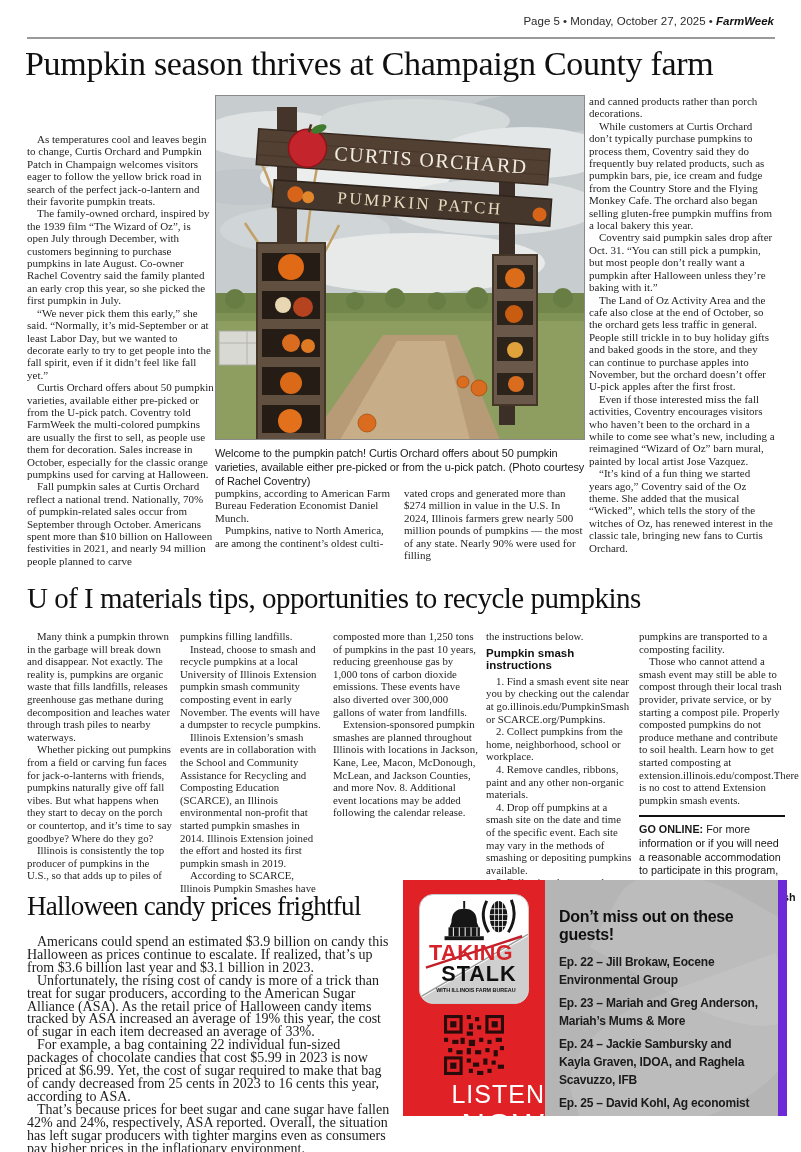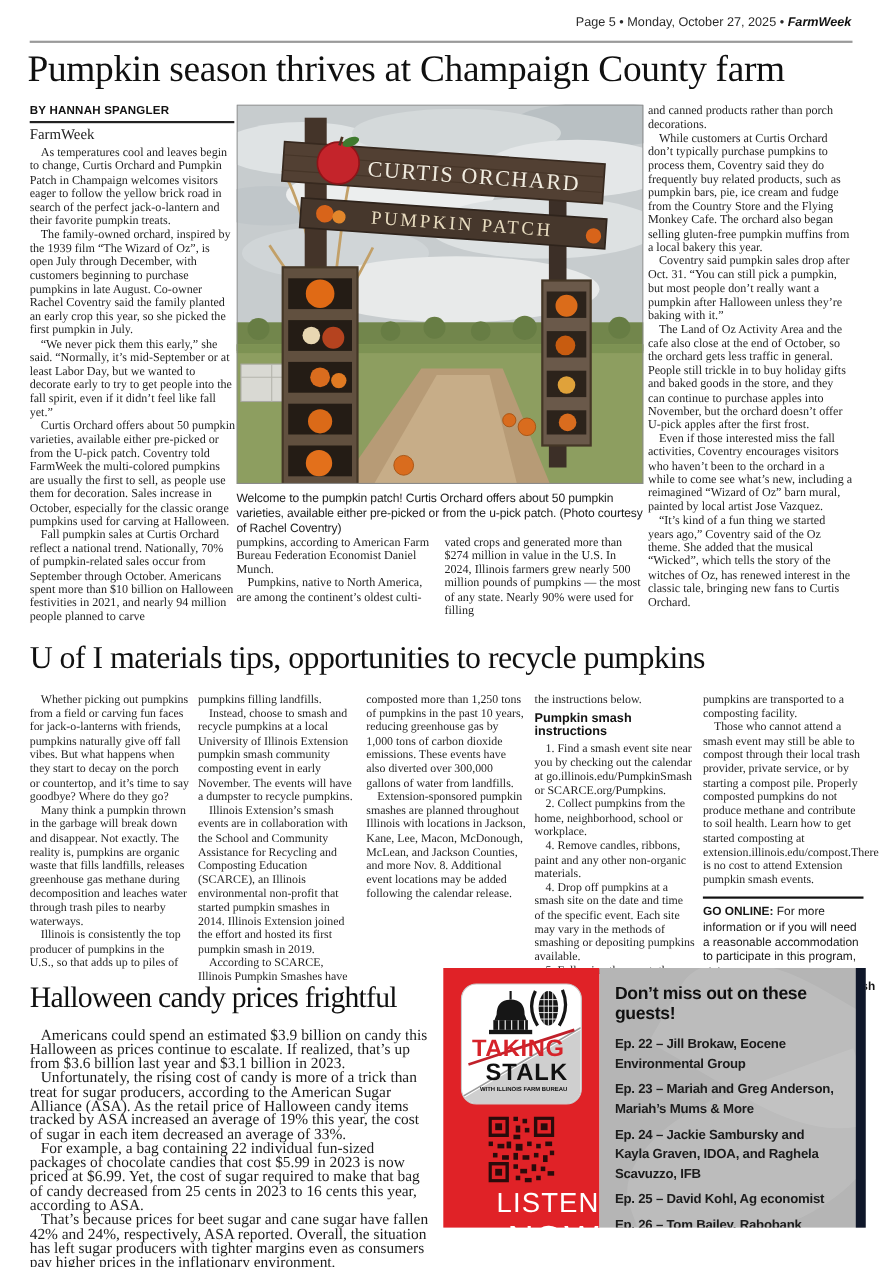--- a/index.html
+++ b/index.html
@@ -51,21 +51,21 @@
   
   .ad{position:absolute;top:880px;left:403px;width:384px;height:236px;display:flex;
       font-family:"Liberation Sans",sans-serif;}
   .ad-red{width:142px;background:#e02227;position:relative;flex-shrink:0;}
   .logo-box{width:108px;height:108px;background:#ffffff;border-radius:14px;margin:14px auto 0;
             overflow:hidden;border:1px solid #c9c9c9;}
   .qr{display:block;margin:11px auto 0;}
   .listen-wrap{margin-top:7px;text-align:right;color:#ffffff;font-weight:normal;line-height:1;}
   .listen-1{font-size:25px;letter-spacing:1px;}
   .listen-2{font-size:33px;letter-spacing:1px;margin-top:2px;}
-  .ad-gray{flex:1;background:#b5b5b5;border-right:9px solid #0f172a;padding:15px 14px 10px;
+  .ad-gray{flex:1;background:#b5b5b5;border-right:9px solid #6d28d9;padding:28px 14px 10px;
            position:relative;overflow:hidden;}
   .leaf{position:absolute;background:rgba(255,255,255,0.10);border-radius:50% 0 50% 0;}
   .leaf1{width:220px;height:120px;left:60px;top:10px;transform:rotate(30deg);}
   .leaf2{width:240px;height:130px;left:20px;top:110px;transform:rotate(-20deg);}
   .ad-content{position:relative;}
   .guests-title{font-size:16px;font-weight:bold;color:#101010;letter-spacing:-0.3px;margin-bottom:9px;}
   .episode{font-size:12px;font-weight:bold;line-height:18px;color:#1b1b1b;margin-bottom:5px;
            letter-spacing:-0.2px;}
 </style>
 </head>
@@ -73,24 +73,20 @@
 
 <div class="page">
 
   <div class="header-meta">
     <span>Page 5 • Monday, October 27, 2025 • </span><span class="brand">FarmWeek</span>
   </div>
   <div class="header-rule"></div>
 
   <div class="h1">Pumpkin season thrives at Champaign County farm</div>
 
-  <div class="byline-block">
-    <div class="byline">BY HANNAH SPANGLER</div>
-    <div class="byline-org">FarmWeek</div>
-  </div>
 
   <div class="bodycol colA">
     <p>As temperatures cool and leaves begin to change, Curtis Orchard and Pumpkin Patch in Champaign welcomes visitors eager to follow the yellow brick road in search of the perfect jack-o-lantern and their favorite pumpkin treats.</p>
     <p>The family-owned orchard, inspired by the 1939 film “The Wizard of Oz”, is open July through December, with customers beginning to purchase pumpkins in late August. Co-owner Rachel Coventry said the family planted an early crop this year, so she picked the first pumpkin in July.</p>
     <p>“We never pick them this early,” she said. “Normally, it’s mid-September or at least Labor Day, but we wanted to decorate early to try to get people into the fall spirit, even if it didn’t feel like fall yet.”</p>
     <p>Curtis Orchard offers about 50 pumpkin varieties, available either pre-picked or from the U-pick patch. Coventry told FarmWeek the multi-colored pumpkins are usually the first to sell, as people use them for decoration. Sales increase in October, especially for the classic orange pumpkins used for carving at Halloween.</p>
     <p>Fall pumpkin sales at Curtis Orchard reflect a national trend. Nationally, 70% of pumpkin-related sales occur from September through October. Americans spent more than $10 billion on Halloween festivities in 2021, and nearly 94 million people planned to carve</p>
   </div>
 
   <div class="photo">
@@ -216,22 +212,22 @@
     <p>Coventry said pumpkin sales drop after Oct. 31. “You can still pick a pumpkin, but most people don’t really want a pumpkin after Halloween unless they’re baking with it.”</p>
     <p>The Land of Oz Activity Area and the cafe also close at the end of October, so the orchard gets less traffic in general. People still trickle in to buy holiday gifts and baked goods in the store, and they can continue to purchase apples into November, but the orchard doesn’t offer U-pick apples after the first frost.</p>
     <p>Even if those interested miss the fall activities, Coventry encourages visitors who haven’t been to the orchard in a while to come see what’s new, including a reimagined “Wizard of Oz” barn mural, painted by local artist Jose Vazquez.</p>
     <p>“It’s kind of a fun thing we started years ago,” Coventry said of the Oz theme. She added that the musical “Wicked”, which tells the story of the witches of Oz, has renewed interest in the classic tale, bringing new fans to Curtis Orchard.</p>
   </div>
 
   <div class="h2">U of I materials tips, opportunities to recycle pumpkins</div>
 
   <div class="five-cols">
     <div class="fcol">
+      <p>Many think a pumpkin thrown in the garbage will break down and disappear. Not exactly. The reality is, pumpkins are organic waste that fills landfills, releases greenhouse gas methane during decomposition and leaches water through trash piles to nearby waterways.</p>
       <p>Whether picking out pumpkins from a field or carving fun faces for jack-o-lanterns with friends, pumpkins naturally give off fall vibes. But what happens when they start to decay on the porch or countertop, and it’s time to say goodbye? Where do they go?</p>
-      <p>Many think a pumpkin thrown in the garbage will break down and disappear. Not exactly. The reality is, pumpkins are organic waste that fills landfills, releases greenhouse gas methane during decomposition and leaches water through trash piles to nearby waterways.</p>
       <p>Illinois is consistently the top producer of pumpkins in the U.S., so that adds up to piles of</p>
     </div>
     <div class="fcol">
       <p class="noindent">pumpkins filling landfills.</p>
       <p>Instead, choose to smash and recycle pumpkins at a local University of Illinois Extension pumpkin smash community composting event in early November. The events will have a dumpster to recycle pumpkins.</p>
       <p>Illinois Extension’s smash events are in collaboration with the School and Community Assistance for Recycling and Composting Education (SCARCE), an Illinois environmental non-profit that started pumpkin smashes in 2014. Illinois Extension joined the effort and hosted its first pumpkin smash in 2019.</p>
       <p>According to SCARCE, Illinois Pumpkin Smashes have</p>
     </div>
     <div class="fcol">
       <p class="noindent">composted more than 1,250 tons of pumpkins in the past 10 years, reducing greenhouse gas by 1,000 tons of carbon dioxide emissions. These events have also diverted over 300,000 gallons of water from landfills.</p>

